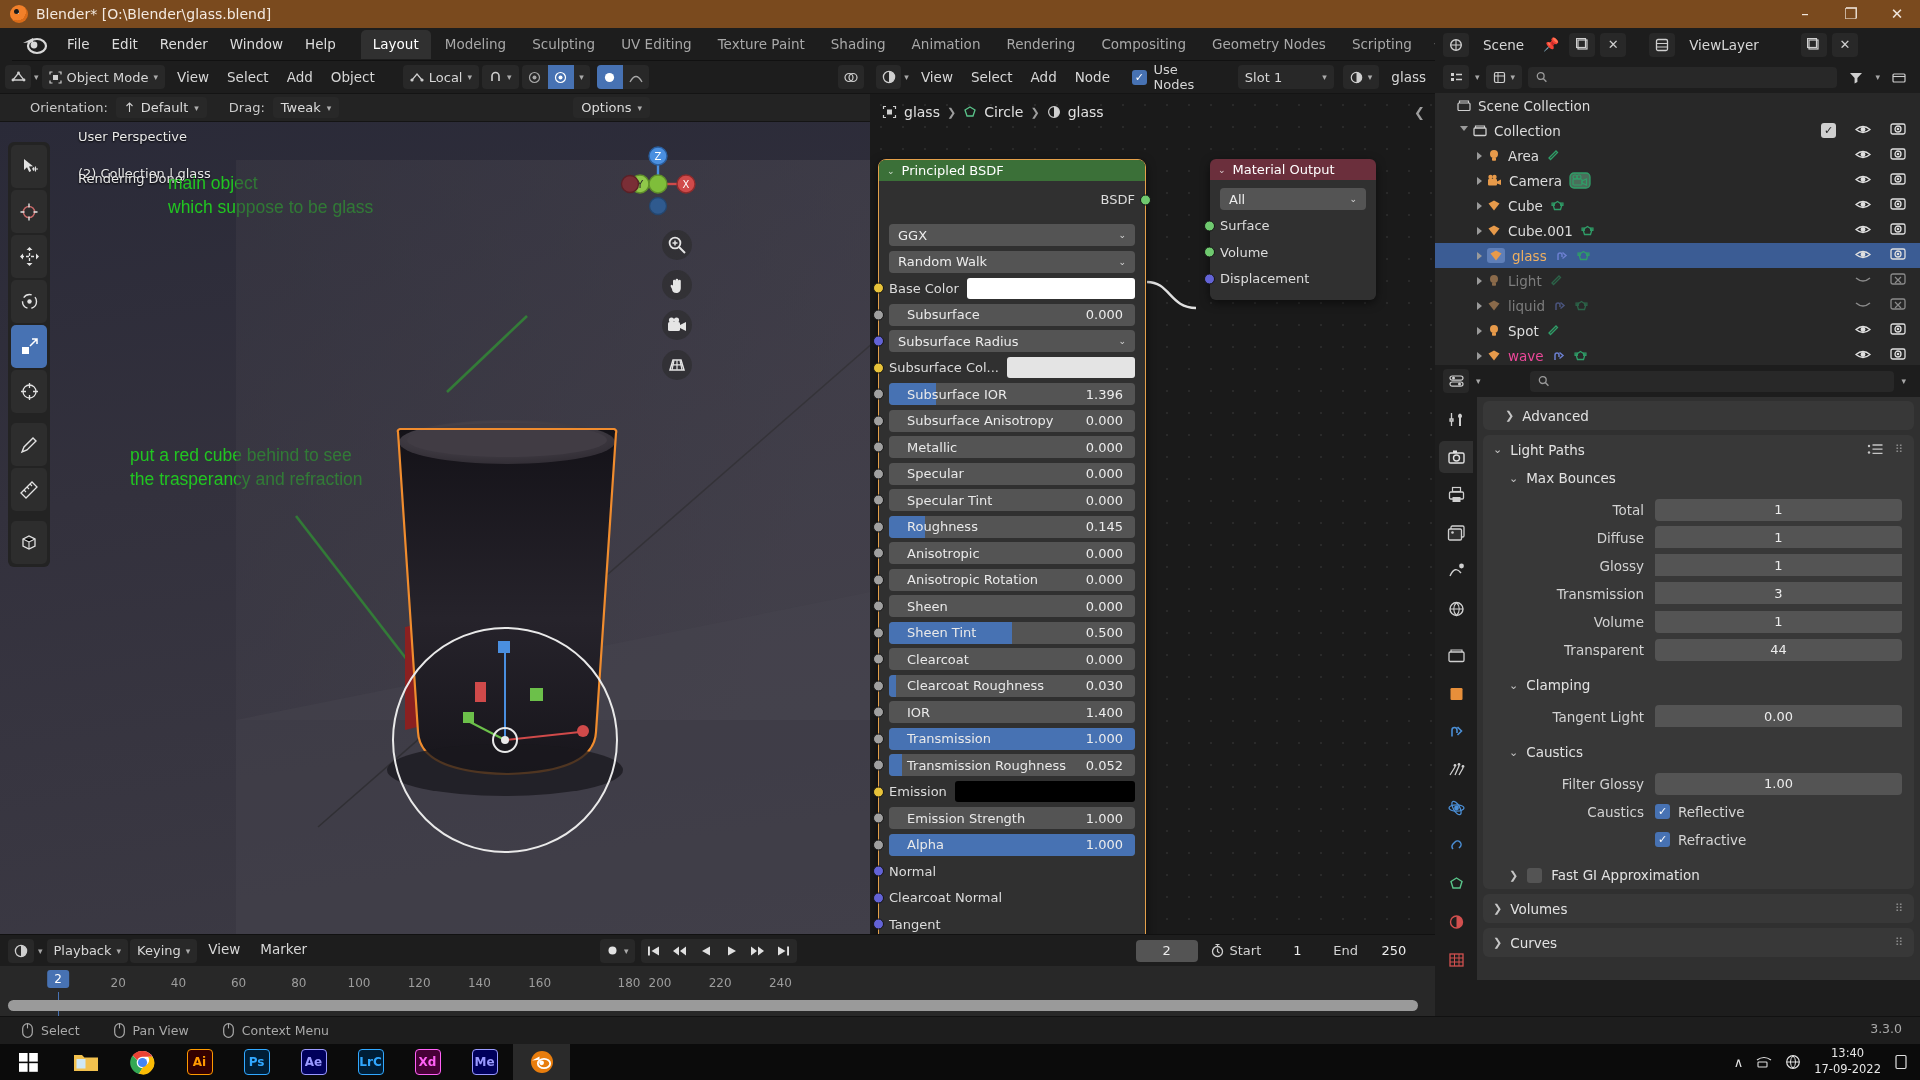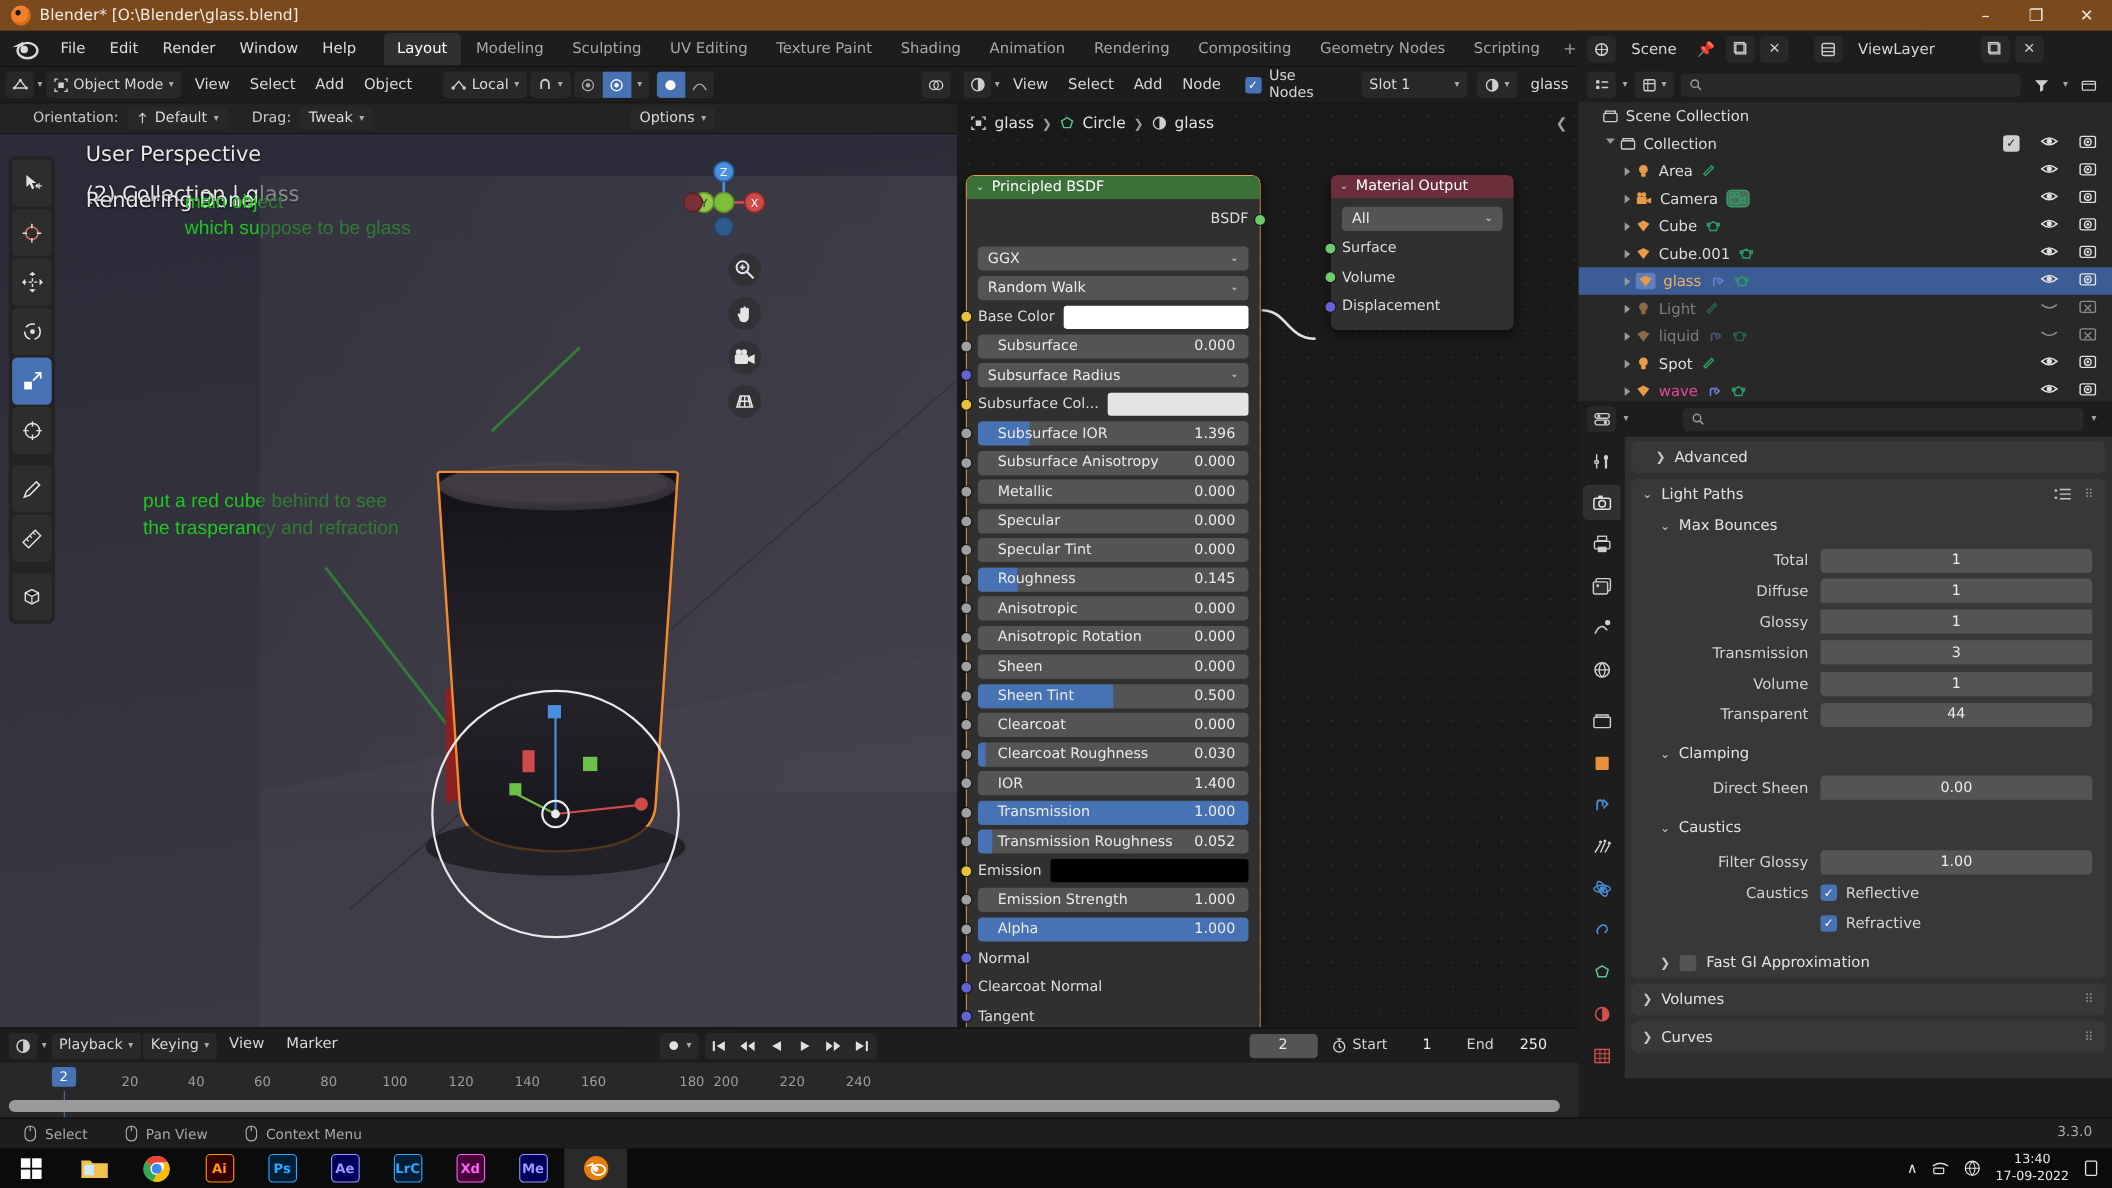--- a/index.html
+++ b/index.html
@@ -14,21 +14,21 @@
      border-radius:50%;
      background:radial-gradient(circle at 40% 38%, #ffffff 0 14%, #f2802a 15% 55%, #d96b18 56% 100%);
      position:relative; }
   .tb-icon::after{content:"";position:absolute;left:4px;top:3.5px;width:5px;height:5px;border-radius:50%;background:#1a1a1a;}
   .tb-title { font-size:14px; color:#f3e9e0; }
   .tb-btns { margin-left:auto; display:flex; height:28px; }
   .tb-btn { width:46px; height:28px; display:flex; align-items:center; justify-content:center;
      color:#f0e6dc; font-size:15px; }
 
   
-  .topbar { position:absolute; left:0; top:28px; width:1749px; height:33px;
+  .topbar { position:absolute; left:12px; top:28px; width:1749px; height:33px;
      background:#1d1d1d; display:flex; align-items:center; border-bottom:1px solid #111; }
   .bl-logo { width:26px; height:24px; margin:0 8px 0 10px; position:relative; }
   .bl-logo svg{ display:block; }
   .menu-item { padding:4px 11px; color:#dcdcdc; font-size:13.5px; border-radius:3px; }
   .ws-tabs { display:flex; align-items:center; margin-left:14px; gap:2px; }
   .ws-tab { padding:6px 12px 7px; font-size:13.5px; color:#a8a8a8; border-radius:5px 5px 0 0; }
   .ws-tab.active { background:#303030; color:#ffffff; }
   .ws-plus { padding:5px 9px; color:#9b9b9b; font-size:15px; }
 
   
@@ -48,21 +48,21 @@
   
   .tool-bar { position:absolute; left:0; top:94px; width:870px; height:28px;
      background:#232323; display:flex; align-items:center; gap:8px; padding-left:30px;
      font-size:13px; color:#c9c9c9; border-bottom:1px solid #141414; }
   .tb-field { background:#282828; border-radius:4px; height:21px; display:flex;
      align-items:center; padding:0 8px; gap:6px; color:#dcdcdc; }
 
   
   .viewport { position:absolute; left:0; top:122px; width:870px; height:812px;
      background:linear-gradient(172deg,#2a2a38 0%,#33313d 42%,#3c3a44 100%); overflow:hidden; }
-  .vp-ov { position:absolute; font-size:19px; color:#e8e8e8; text-shadow:0 1px 2px #000; }
+  .vp-ov { position:absolute; font-size:13px; color:#e8e8e8; text-shadow:0 1px 2px #000; }
   .annot { position:absolute; color:#21c521; font-size:17.5px; line-height:1.35;
      font-family:Liberation Sans, sans-serif; white-space:pre; }
   .toolbar-left { position:absolute; left:8px; top:20px; width:42px;
      background:#232323; border-radius:6px; padding:3px; display:flex;
      flex-direction:column; gap:2px; }
   .tool-ic { width:36px; height:43px; border-radius:5px; background:#2d2d2d;
      display:flex; align-items:center; justify-content:center; }
   .tool-ic.on { background:#4772b3; }
   .gizmo { position:absolute; right:172px; top:18px; width:80px; height:80px; }
   .vp-rbtns { position:absolute; right:178px; top:108px; display:flex;
@@ -1297,21 +1297,21 @@
             <span class="plbl">Transparent</span>
             <span class="pval">44</span>
           </div>
         </div>
         <div class="panel-sub">
           <span class="arrow-r">⌄</span>
           <span>Clamping</span>
         </div>
         <div style="padding:3px 0 7px">
           <div class="prow">
-            <span class="plbl">Direct Sheen</span>
+            <span class="plbl">Tangent Light</span>
             <span class="pval grp-top">0.00</span>
           </div>
         </div>
         <div class="panel-sub">
           <span class="arrow-r">⌄</span>
           <span>Caustics</span>
         </div>
         <div style="padding:3px 0 7px">
           <div class="prow">
             <span class="plbl">Filter Glossy</span>

